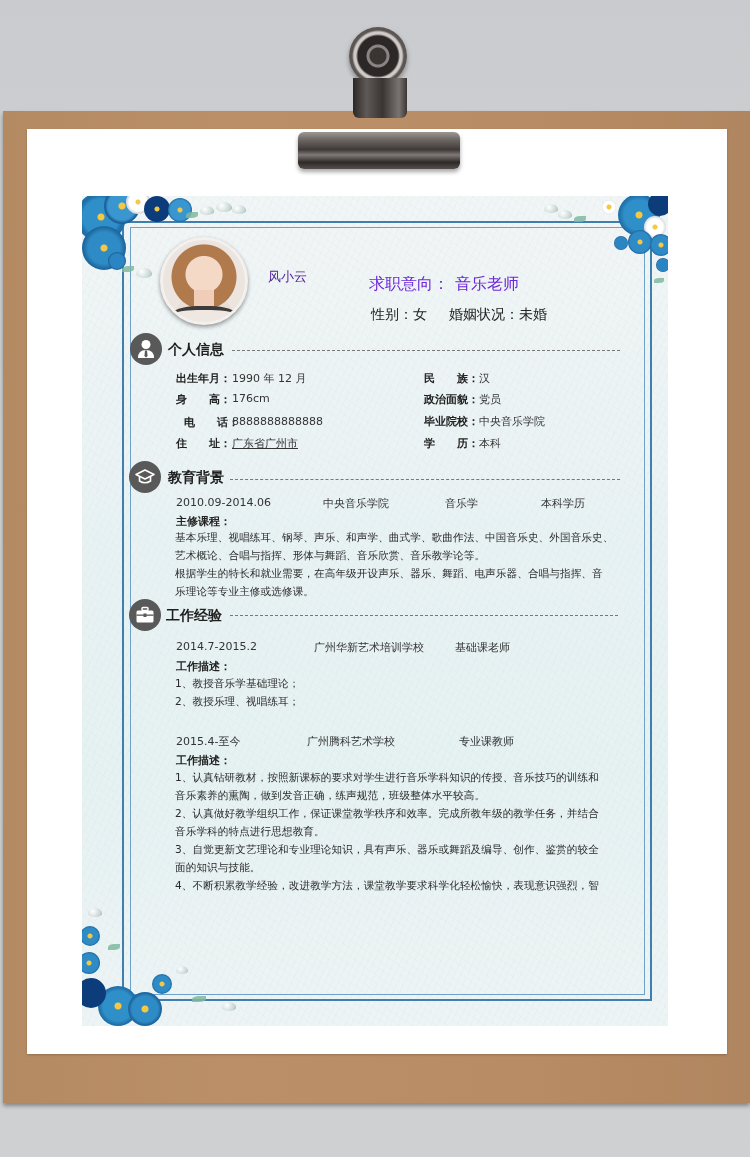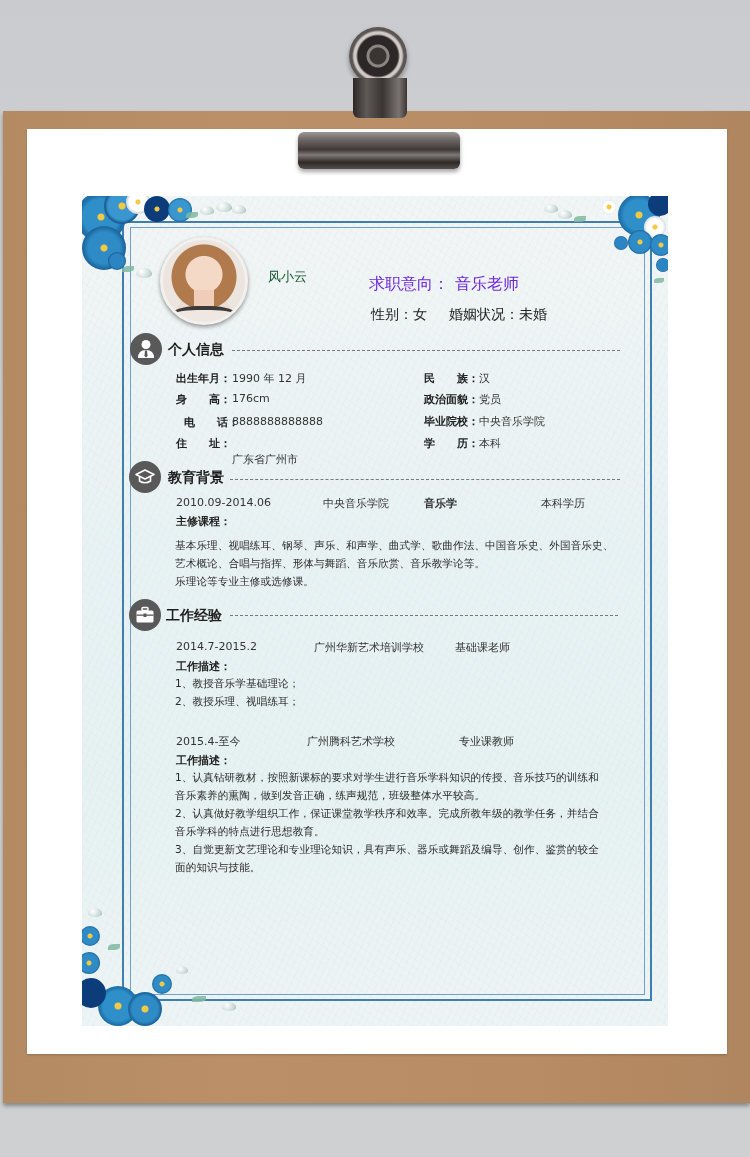--- a/index.html
+++ b/index.html
@@ -64,21 +64,21 @@
     background: radial-gradient(circle at 50% 42%, #f3d9c6 0 18px, transparent 19px),
                 radial-gradient(circle at 50% 45%, #b07a4c 0 32px, transparent 33px),
                 radial-gradient(circle at 50% 100%, #e9ddd6 0 30px, transparent 31px),
                 #ebe4df;
     box-shadow: 0 2px 4px rgba(0,0,0,0.4);
     overflow: hidden;
     border: 3px solid #f3f0ee;
   }
   .avatar .neck { position: absolute; left: 31px; top: 50px; width: 20px; height: 16px; background: #f0cdb8; }
   .avatar .shirt { position: absolute; left: 8px; top: 66px; width: 66px; height: 24px; border-radius: 40% 40% 0 0; background: #efe8e2; border-top: 4px solid #3d3a3a; }
-  .name { position: absolute; left: 268px; top: 268px; font-size: 13px; color: #14532d; }
+  .name { position: absolute; left: 268px; top: 268px; font-size: 13px; color: #4c1d95; }
   .job { position: absolute; left: 369px; top: 274px; font-size: 16px; color: #6d28d9; }
   .job span + span { margin-left: 6px; }
   .subinfo { position: absolute; left: 371px; top: 306px; font-size: 14px; color: #222; }
   .subinfo .gap { display: inline-block; width: 22px; }
 
   
   .sec-icon {
     position: absolute; width: 32px; height: 32px; border-radius: 50%;
     background: #595959; display: flex; align-items: center; justify-content: center;
   }
@@ -175,21 +175,21 @@
 <div class="sec-title" style="left:168px;top:341px;">个人信息</div>
 <div class="sec-line" style="left:232px;top:350px;width:388px;"></div>
 
 <div class="label" style="left:176px;top:371px;">出生年月：</div>
 <div class="val" style="left:232px;top:371px;">1990 年 12 月</div>
 <div class="label" style="left:176px;top:392px;">身　　高：</div>
 <div class="val" style="left:232px;top:392px;">176cm</div>
 <div class="label" style="left:176px;top:415px;padding-left:8px;">电　　话：</div>
 <div class="val" style="left:232px;top:415px;">8888888888888</div>
 <div class="label" style="left:176px;top:436px;">住　　址：</div>
-<div class="val" style="left:232px;top:452px;">广东省广州市</div>
+<div class="val" style="left:232px;top:436px;text-decoration:underline;">广东省广州市</div>
 
 <div class="label" style="left:424px;top:371px;">民　　族：</div>
 <div class="val" style="left:479px;top:371px;">汉</div>
 <div class="label" style="left:424px;top:392px;">政治面貌：</div>
 <div class="val" style="left:479px;top:392px;">党员</div>
 <div class="label" style="left:424px;top:414px;">毕业院校：</div>
 <div class="val" style="left:479px;top:414px;">中央音乐学院</div>
 <div class="label" style="left:424px;top:436px;">学　　历：</div>
 <div class="val" style="left:479px;top:436px;">本科</div>
 
@@ -197,26 +197,27 @@
   <svg width="20" height="16" viewBox="0 0 20 16">
     <path d="M10 1 L19 5.5 L10 10 L1 5.5 Z" fill="none" stroke="#fff" stroke-width="1.6" stroke-linejoin="round"></path>
     <path d="M4.5 7.5 L4.5 12 Q10 15.5 15.5 12 L15.5 7.5" fill="none" stroke="#fff" stroke-width="1.6"></path>
   </svg>
 </div>
 <div class="sec-title" style="left:168px;top:469px;">教育背景</div>
 <div class="sec-line" style="left:230px;top:479px;width:390px;"></div>
 
 <div class="row-text" style="left:176px;top:496px;">2010.09-2014.06</div>
 <div class="row-text" style="left:323px;top:496px;">中央音乐学院</div>
-<div class="row-text" style="left:424px;top:496px;font-weight:bold;">音乐学</div>
+<div class="row-text" style="left:445px;top:496px;">音乐学</div>
 <div class="row-text" style="left:513px;top:496px;margin-left:28px;">本科学历</div>
 <div class="row-text bold" style="left:176px;top:514px;">主修课程：</div>
-<div class="para" style="top:528px;margin-top:8px;">
+<div class="para" style="top:528px;">
   <div>基本乐理、视唱练耳、钢琴、声乐、和声学、曲式学、歌曲作法、中国音乐史、外国音乐史、</div>
   <div>艺术概论、合唱与指挥、形体与舞蹈、音乐欣赏、音乐教学论等。</div>
+  <div>根据学生的特长和就业需要，在高年级开设声乐、器乐、舞蹈、电声乐器、合唱与指挥、音</div>
   <div>乐理论等专业主修或选修课。</div>
 </div>
 
 <div class="sec-icon" style="left:129px;top:599px;">
   <svg width="20" height="18" viewBox="0 0 20 18">
     <rect x="7" y="1.5" width="6" height="3" rx="1" fill="none" stroke="#fff" stroke-width="1.5"></rect>
     <rect x="1.5" y="4.5" width="17" height="12" rx="1.5" fill="#fff"></rect>
     <rect x="1.5" y="8.5" width="17" height="1.3" fill="#595959"></rect>
     <rect x="8.5" y="7.5" width="3" height="3.5" fill="#595959"></rect>
   </svg>
@@ -237,13 +238,14 @@
 <div class="row-text" style="left:307px;top:734px;">广州腾科艺术学校</div>
 <div class="row-text" style="left:459px;top:734px;">专业课教师</div>
 <div class="row-text bold" style="left:176px;top:753px;">工作描述：</div>
 <div class="para" style="top:768px;">
   <div>1、认真钻研教材，按照新课标的要求对学生进行音乐学科知识的传授、音乐技巧的训练和</div>
   <div>音乐素养的熏陶，做到发音正确，练声规范，班级整体水平较高。</div>
   <div>2、认真做好教学组织工作，保证课堂教学秩序和效率。完成所教年级的教学任务，并结合</div>
   <div>音乐学科的特点进行思想教育。</div>
   <div>3、自觉更新文艺理论和专业理论知识，具有声乐、器乐或舞蹈及编导、创作、鉴赏的较全</div>
   <div>面的知识与技能。</div>
+  <div>4、不断积累教学经验，改进教学方法，课堂教学要求科学化轻松愉快，表现意识强烈，智</div>
 </div>
 
 </body></html>

